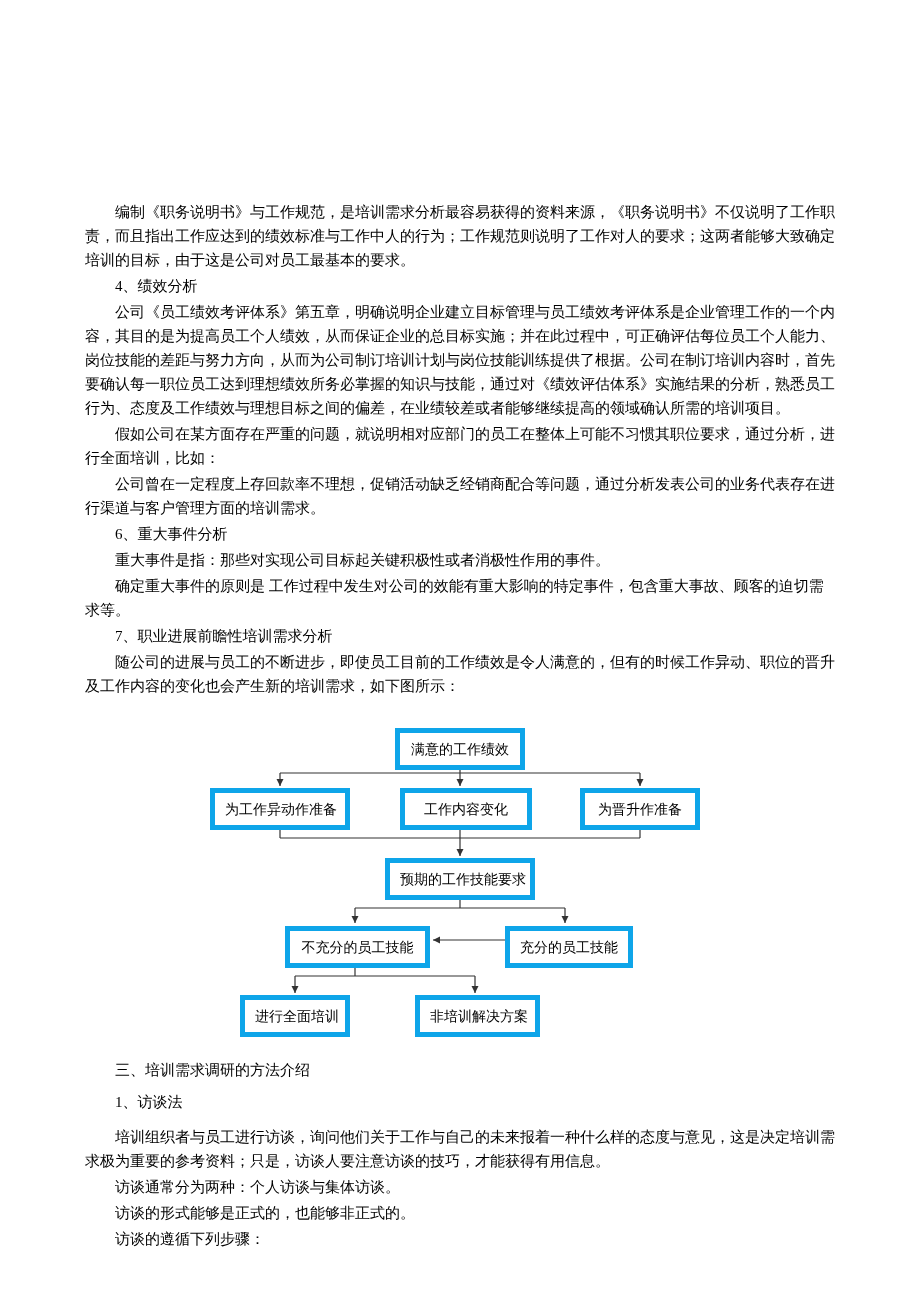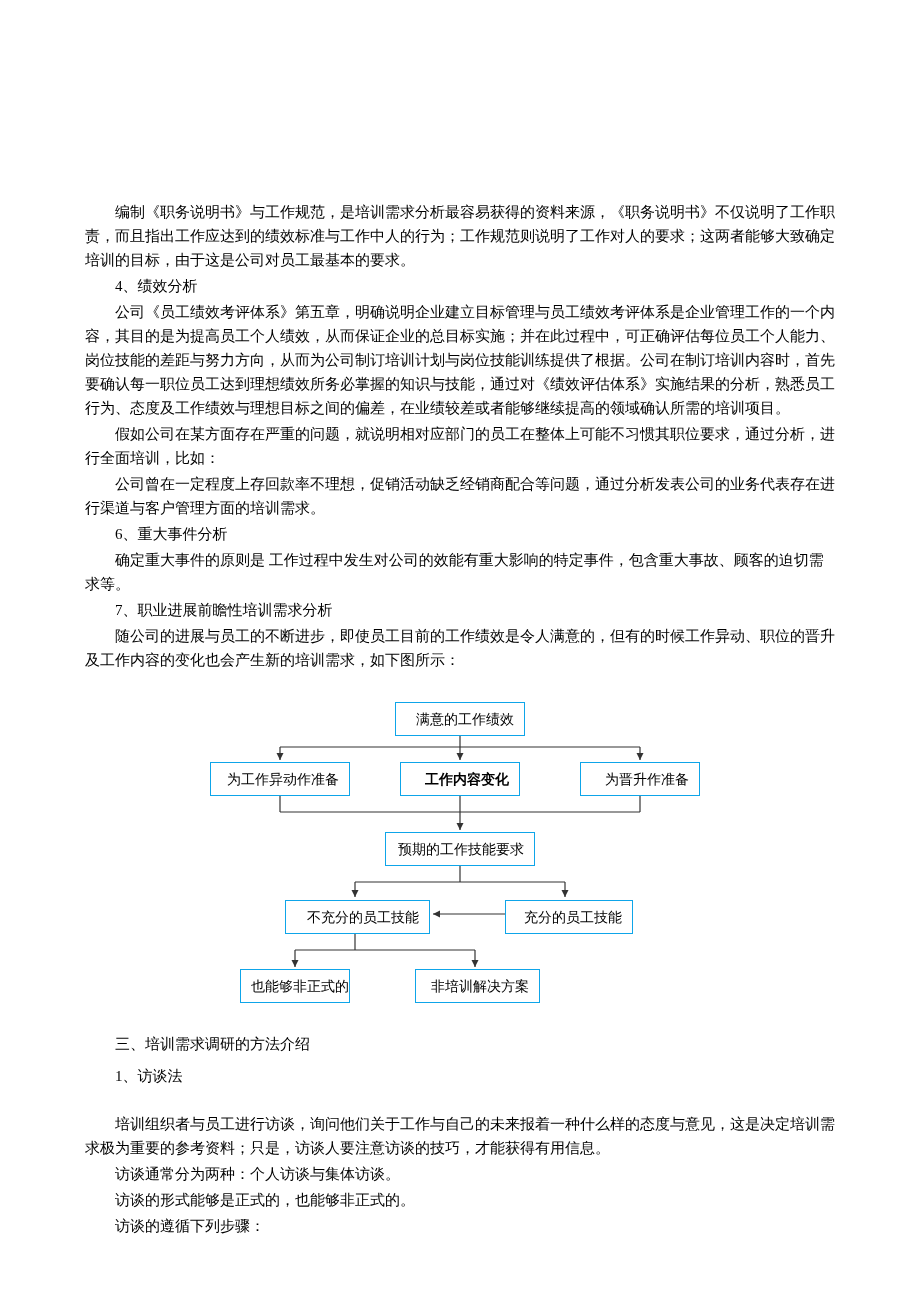--- a/index.html
+++ b/index.html
@@ -22,25 +22,25 @@
       margin-bottom: 2px;
     }
     .diagram {
       margin: 20px auto;
       position: relative;
       width: 550px;
       height: 320px;
     }
     .box {
       position: absolute;
-      border: 1px solid #0ea5e9;
+      border: 5px solid #0ea5e9;
       background: #fff;
       padding: 5px 10px;
       font-size: 14px;
-      text-align: right;
+      text-align: center;
       white-space: nowrap;
       font-family: "SimHei", sans-serif;
     }
     svg.arrows {
       position: absolute;
       top: 0;
       left: 0;
       width: 550px;
       height: 320px;
       pointer-events: none;
@@ -56,20 +56,21 @@
 </head>
 <body>
 
 <div class="content">
   <p class="para">编制《职务说明书》与工作规范，是培训需求分析最容易获得的资料来源，《职务说明书》不仅说明了工作职责，而且指出工作应达到的绩效标准与工作中人的行为；工作规范则说明了工作对人的要求；这两者能够大致确定培训的目标，由于这是公司对员工最基本的要求。</p>
   <p class="heading">4、绩效分析</p>
   <p class="para">公司《员工绩效考评体系》第五章，明确说明企业建立目标管理与员工绩效考评体系是企业管理工作的一个内容，其目的是为提高员工个人绩效，从而保证企业的总目标实施；并在此过程中，可正确评估每位员工个人能力、岗位技能的差距与努力方向，从而为公司制订培训计划与岗位技能训练提供了根据。公司在制订培训内容时，首先要确认每一职位员工达到理想绩效所务必掌握的知识与技能，通过对《绩效评估体系》实施结果的分析，熟悉员工行为、态度及工作绩效与理想目标之间的偏差，在业绩较差或者能够继续提高的领域确认所需的培训项目。</p>
   <p class="para">假如公司在某方面存在严重的问题，就说明相对应部门的员工在整体上可能不习惯其职位要求，通过分析，进行全面培训，比如：</p>
   <p class="para">公司曾在一定程度上存回款率不理想，促销活动缺乏经销商配合等问题，通过分析发表公司的业务代表存在进行渠道与客户管理方面的培训需求。</p>
   <p class="heading">6、重大事件分析</p>
+  <p class="para">重大事件是指：那些对实现公司目标起关键积极性或者消极性作用的事件。</p>
   <p class="para">确定重大事件的原则是  工作过程中发生对公司的效能有重大影响的特定事件，包含重大事故、顾客的迫切需求等。</p>
   <p class="heading">7、职业进展前瞻性培训需求分析</p>
   <p class="para">随公司的进展与员工的不断进步，即使员工目前的工作绩效是令人满意的，但有的时候工作异动、职位的晋升及工作内容的变化也会产生新的培训需求，如下图所示：</p>
 
   <div class="diagram">
     <svg class="arrows">
       <defs>
         <marker id="ah" markerWidth="8" markerHeight="8" refX="6" refY="3" orient="auto">
           <polygon points="0,0 6,3 0,6"></polygon>
         </marker>
@@ -100,31 +101,31 @@
 
       <line x1="170" y1="238" x2="170" y2="258"></line>
       <line x1="110" y1="258" x2="290" y2="258"></line>
       <line x1="110" y1="258" x2="110" y2="275" marker-end="url(#ah)"></line>
       <line x1="290" y1="258" x2="290" y2="275" marker-end="url(#ah)"></line>
     </svg>
 
     <div class="box" style="left:210px; top:10px; width:130px;">满意的工作绩效</div>
 
     <div class="box" style="left:25px; top:70px; width:140px;">为工作异动作准备</div>
-    <div class="box" style="left:215px; top:70px; width:120px;font-weight:bold;">工作内容变化</div>
+    <div class="box" style="left:215px; top:70px; width:132px;">工作内容变化</div>
     <div class="box" style="left:395px; top:70px; width:120px;">为晋升作准备</div>
 
     <div class="box" style="left:200px; top:140px; width:150px;">预期的工作技能要求</div>
 
     <div class="box" style="left:100px; top:208px; width:145px;">不充分的员工技能</div>
     <div class="box" style="left:320px; top:208px; width:128px;">充分的员工技能</div>
 
-    <div class="box" style="left:55px; top:277px; width:110px;">也能够非正式的</div>
+    <div class="box" style="left:55px; top:277px; width:110px;">进行全面培训</div>
     <div class="box" style="left:230px; top:277px; width:125px;">非培训解决方案</div>
   </div>
 
   <p class="heading">三、培训需求调研的方法介绍</p>
   <p class="heading" style="margin-top:8px;">1、访谈法</p>
-  <p class="para" style="margin-top:24px;">培训组织者与员工进行访谈，询问他们关于工作与自己的未来报着一种什么样的态度与意见，这是决定培训需求极为重要的参考资料；只是，访谈人要注意访谈的技巧，才能获得有用信息。</p>
+  <p class="para" style="margin-top:11px;">培训组织者与员工进行访谈，询问他们关于工作与自己的未来报着一种什么样的态度与意见，这是决定培训需求极为重要的参考资料；只是，访谈人要注意访谈的技巧，才能获得有用信息。</p>
   <p class="para">访谈通常分为两种：个人访谈与集体访谈。</p>
   <p class="para">访谈的形式能够是正式的，也能够非正式的。</p>
   <p class="para">访谈的遵循下列步骤：</p>
 </div>
 
 </body></html>

